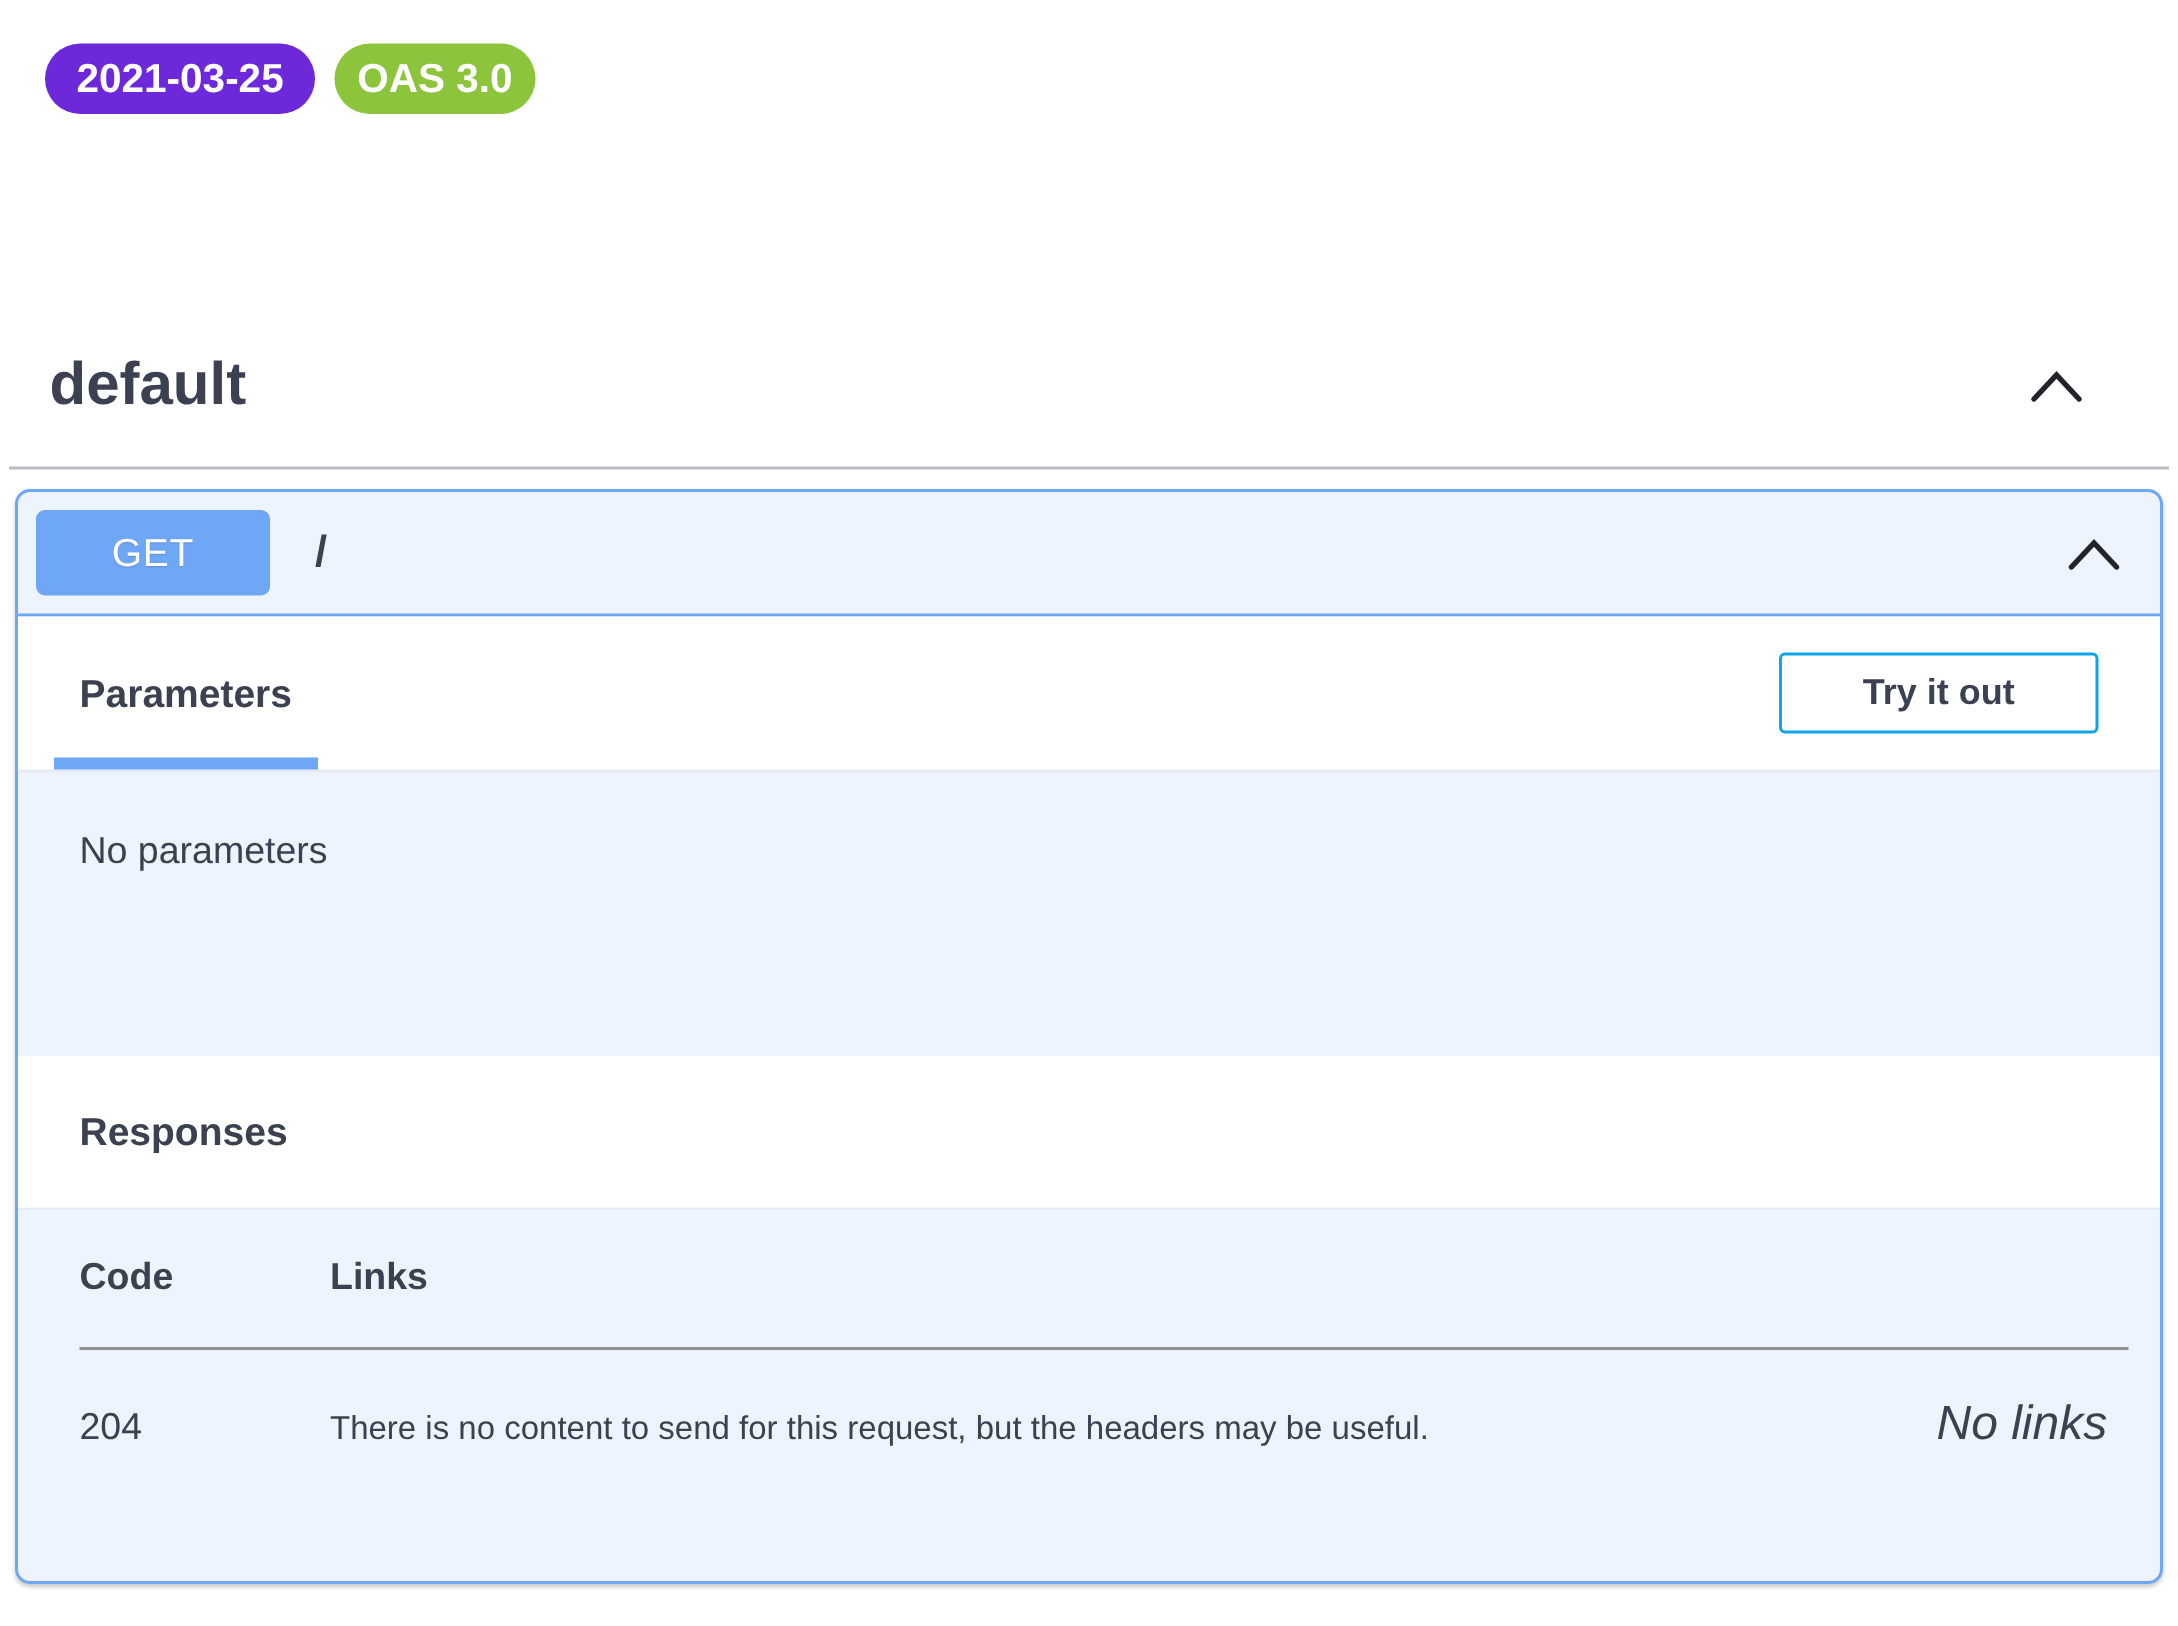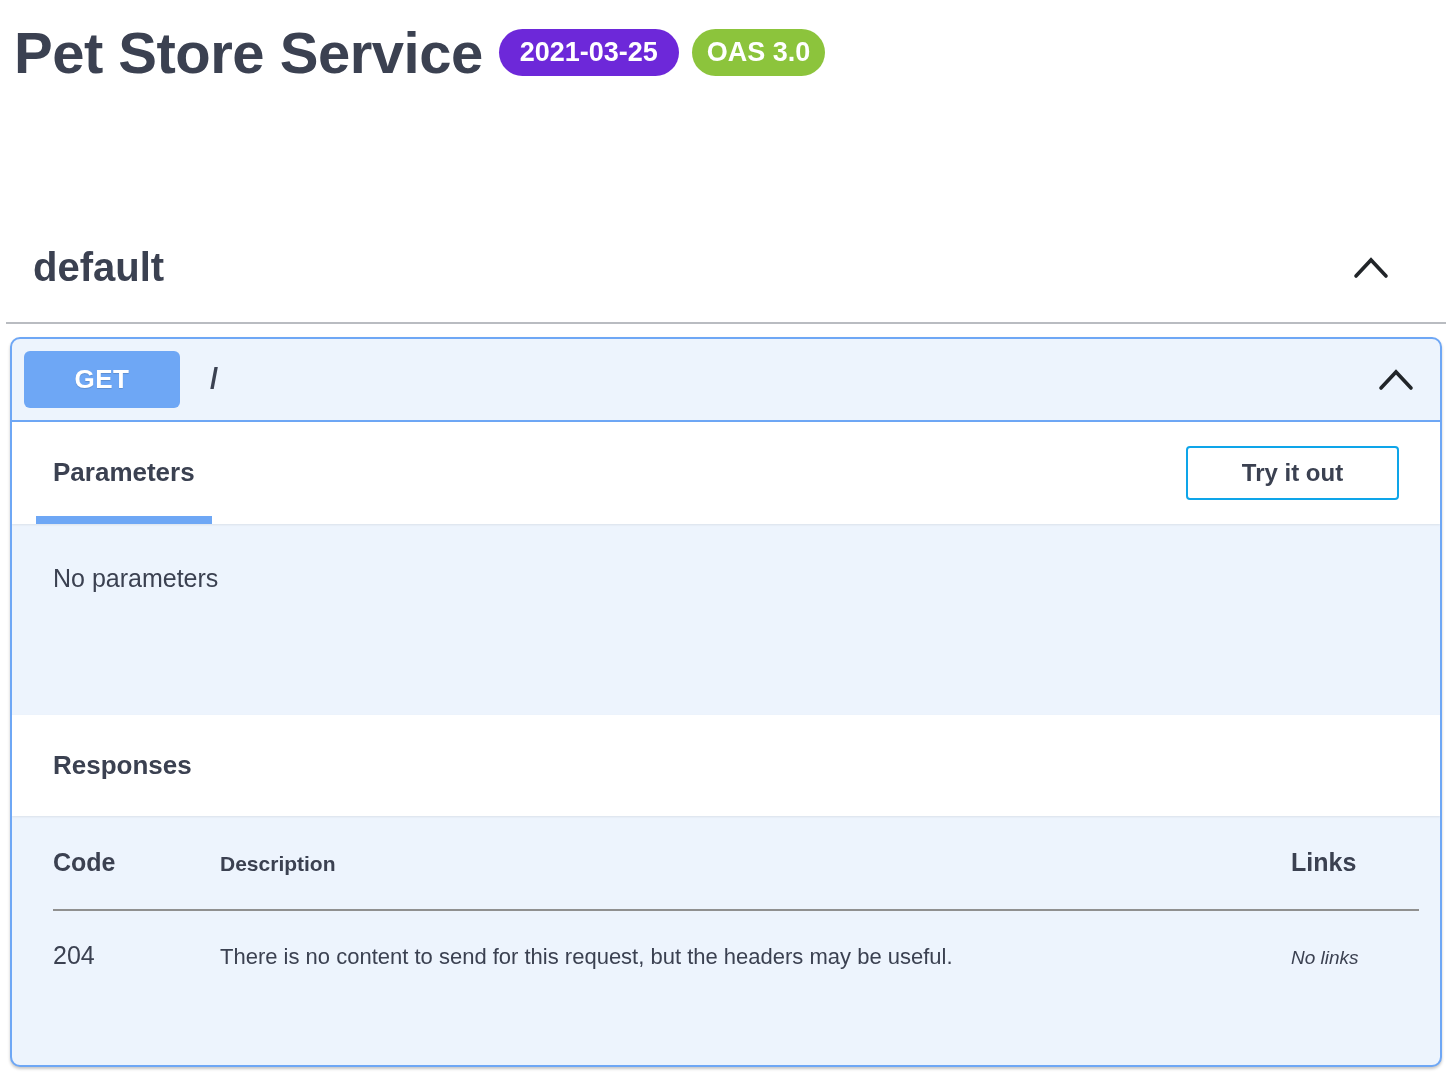--- a/index.html
+++ b/index.html
@@ -41,21 +41,21 @@
     box-shadow:0 2px 3px rgba(0,0,0,.22);
   }
   .opblock-summary {
     height:83px; display:flex; align-items:center;
     padding:0 26px 0 12px; border-bottom:2px solid #6ea7f5;
     box-sizing:border-box; cursor:pointer;
   }
   .method-btn {
     width:156px; height:57px; border:none; border-radius:6px;
     background:#6ea7f5; color:#fff; font-family:inherit;
-    font-weight:bold; font-size:26px; letter-spacing:.5px;
+    font-weight:normal; font-size:26px; letter-spacing:.5px;
     text-shadow:0 1px 1px rgba(0,0,0,.15); cursor:pointer;
   }
   .op-path { margin-left:30px; font-size:29px; font-weight:600; color:#3b4151; }
   .summary-chevron { margin-left:auto; }
 
   
   .section-header {
     background:rgba(255,255,255,.96);
     box-shadow:0 1px 2px rgba(0,0,0,.08);
   }
@@ -93,29 +93,28 @@
   .rt-head, .rt-row {
     display:grid; grid-template-columns:167px 1fr 128px; align-items:baseline;
   }
   .rt-head { padding-top:32px; }
   .h-code, .h-links { font-size:25px; font-weight:bold; }
   .h-desc { font-size:21px; font-weight:bold; }
   .rt-divider { border:none; border-top:2px solid #909090; margin:32px 0 0; }
   .rt-row { padding-top:30px; }
   .r-code { font-size:25px; }
   .r-desc { font-size:22px; line-height:1.3; }
-  .r-links { font-size:19px; font-style:italic; }
+  .r-links { font-size:32px; font-style:italic; }
 </style>
 </head>
 <body>
 
 <div class="page">
 
   <header class="info">
-    <h1>Pet Store Service</h1>
     <div class="badges">
       <span class="badge gray">2021-03-25</span>
       <span class="badge green">OAS 3.0</span>
     </div>
   </header>
 
   <div class="tag-header">
     <span class="tag-title">default</span>
     <button class="icon-btn">
       <span>
@@ -150,21 +149,20 @@
       <span>No parameters</span>
     </div>
 
     <div class="section-header responses-header">
       <span>Responses</span>
     </div>
 
     <div class="responses-body">
       <div class="rt-head">
         <span class="h-code">Code</span>
-        <span class="h-desc">Description</span>
         <span class="h-links">Links</span>
       </div>
       <hr class="rt-divider">
       <div class="rt-row">
         <span class="r-code">204</span>
         <span class="r-desc">There is no content to send for this request, but the headers may be useful.</span>
         <span class="r-links">No links</span>
       </div>
     </div>
 

